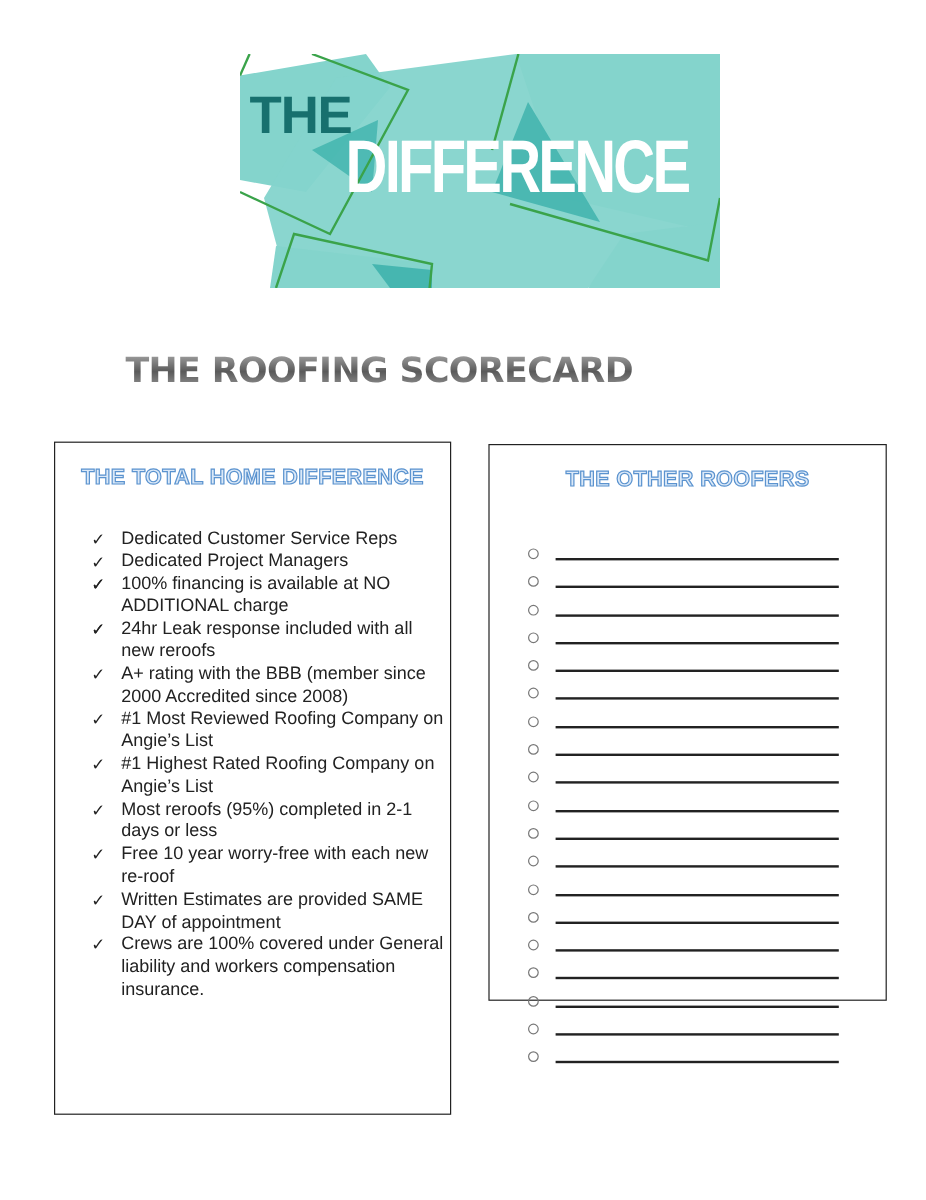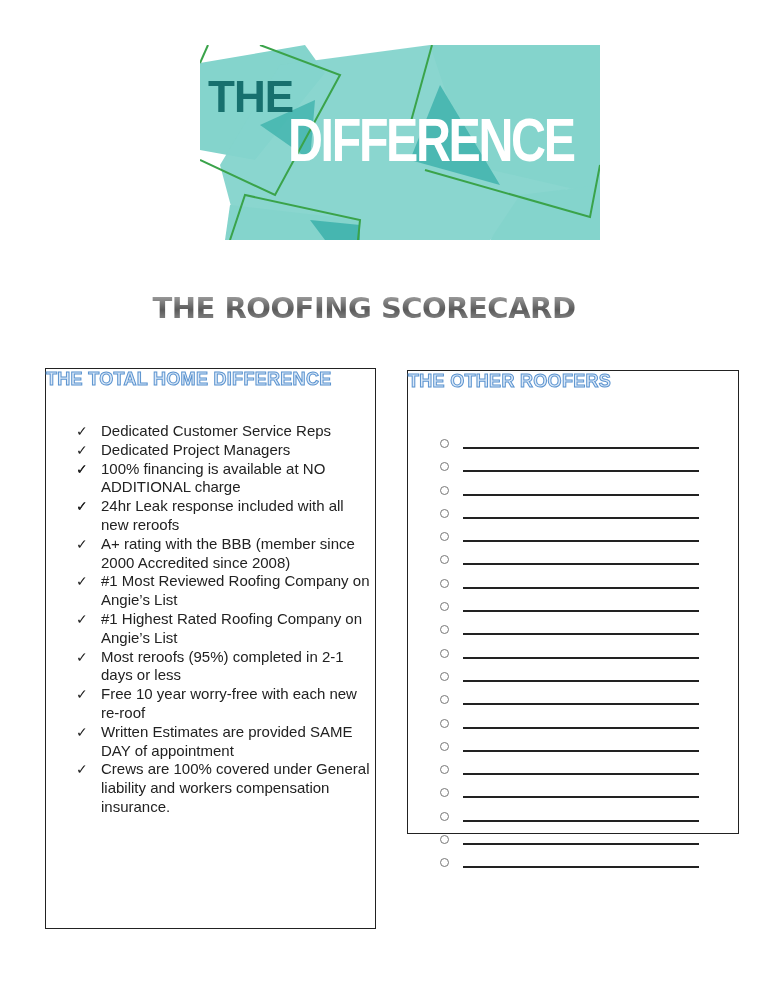--- a/index.html
+++ b/index.html
@@ -6,29 +6,29 @@
   body { width:772px; height:1000px; position:relative; overflow:hidden; font-family:"Liberation Sans", sans-serif; color:#1a1a1a; }
 
   
   .logo { position:absolute; left:200px; top:45px; width:400px; height:195px; overflow:hidden; }
   .logo svg { position:absolute; left:0; top:0; }
   .logo-the { position:absolute; left:8px; top:30px; font-family:"Liberation Sans", sans-serif; font-weight:bold; font-size:44px; color:#17706e; letter-spacing:-1px; line-height:1; }
   .logo-diff { position:absolute; left:88px; top:64px; font-family:"Liberation Sans", sans-serif; font-weight:bold; font-size:62px; color:#ffffff; letter-spacing:-3px; line-height:1; transform:scaleX(0.78); transform-origin:left top; }
 
   
   .main-title { position:absolute; left:0; width:632px; top:291px; text-align:center; font-family:"DejaVu Sans", sans-serif; font-weight:bold; font-size:29px; letter-spacing:-0.5px;
-    background:linear-gradient(#b5b5b5, #5a5a5a 55%, #9a9a9a); -webkit-background-clip:text; background-clip:text; color:transparent;padding-left:48px; }
+    background:linear-gradient(#b5b5b5, #5a5a5a 55%, #9a9a9a); -webkit-background-clip:text; background-clip:text; color:transparent; }
 
   
   .box { position:absolute; border:1.5px solid #222; background:#fff; box-sizing:border-box; }
   .box-left { left:45px; top:368px; width:331px; height:561px; }
   .box-right { left:407px; top:370px; width:332px; height:464px; }
 
-  .box-title { text-align:left; font-family:"Liberation Sans", sans-serif; font-weight:900; font-size:18px; color:#dbe9f8; letter-spacing:0.3px;
-    -webkit-text-stroke:1px #5b93cf; margin-top:0; }
+  .box-title { text-align:center; font-family:"Liberation Sans", sans-serif; font-weight:900; font-size:18px; color:#dbe9f8; letter-spacing:0.3px;
+    -webkit-text-stroke:1px #5b93cf; margin-top:18px; }
 
   ul.checks { list-style:none; margin:32px 0 0 0; padding:0 0 0 30px; }
   ul.checks li { position:relative; padding-left:25px; font-size:15px; line-height:18.8px; color:#222; }
   ul.checks li .chk { position:absolute; left:0; top:0; font-size:14px; }
 
   ul.blanks { list-style:none; margin:44px 0 0 0; padding:0 0 0 32px; }
   ul.blanks li { height:23.3px; display:flex; align-items:flex-start; }
   ul.blanks li .circ { width:7px; height:7px; border:1px solid #777; border-radius:50%; margin-top:3px; margin-right:14px; flex:none; }
   ul.blanks li .line { width:236px; height:0; border-bottom:2px solid #222; margin-top:11px; }
 </style>

